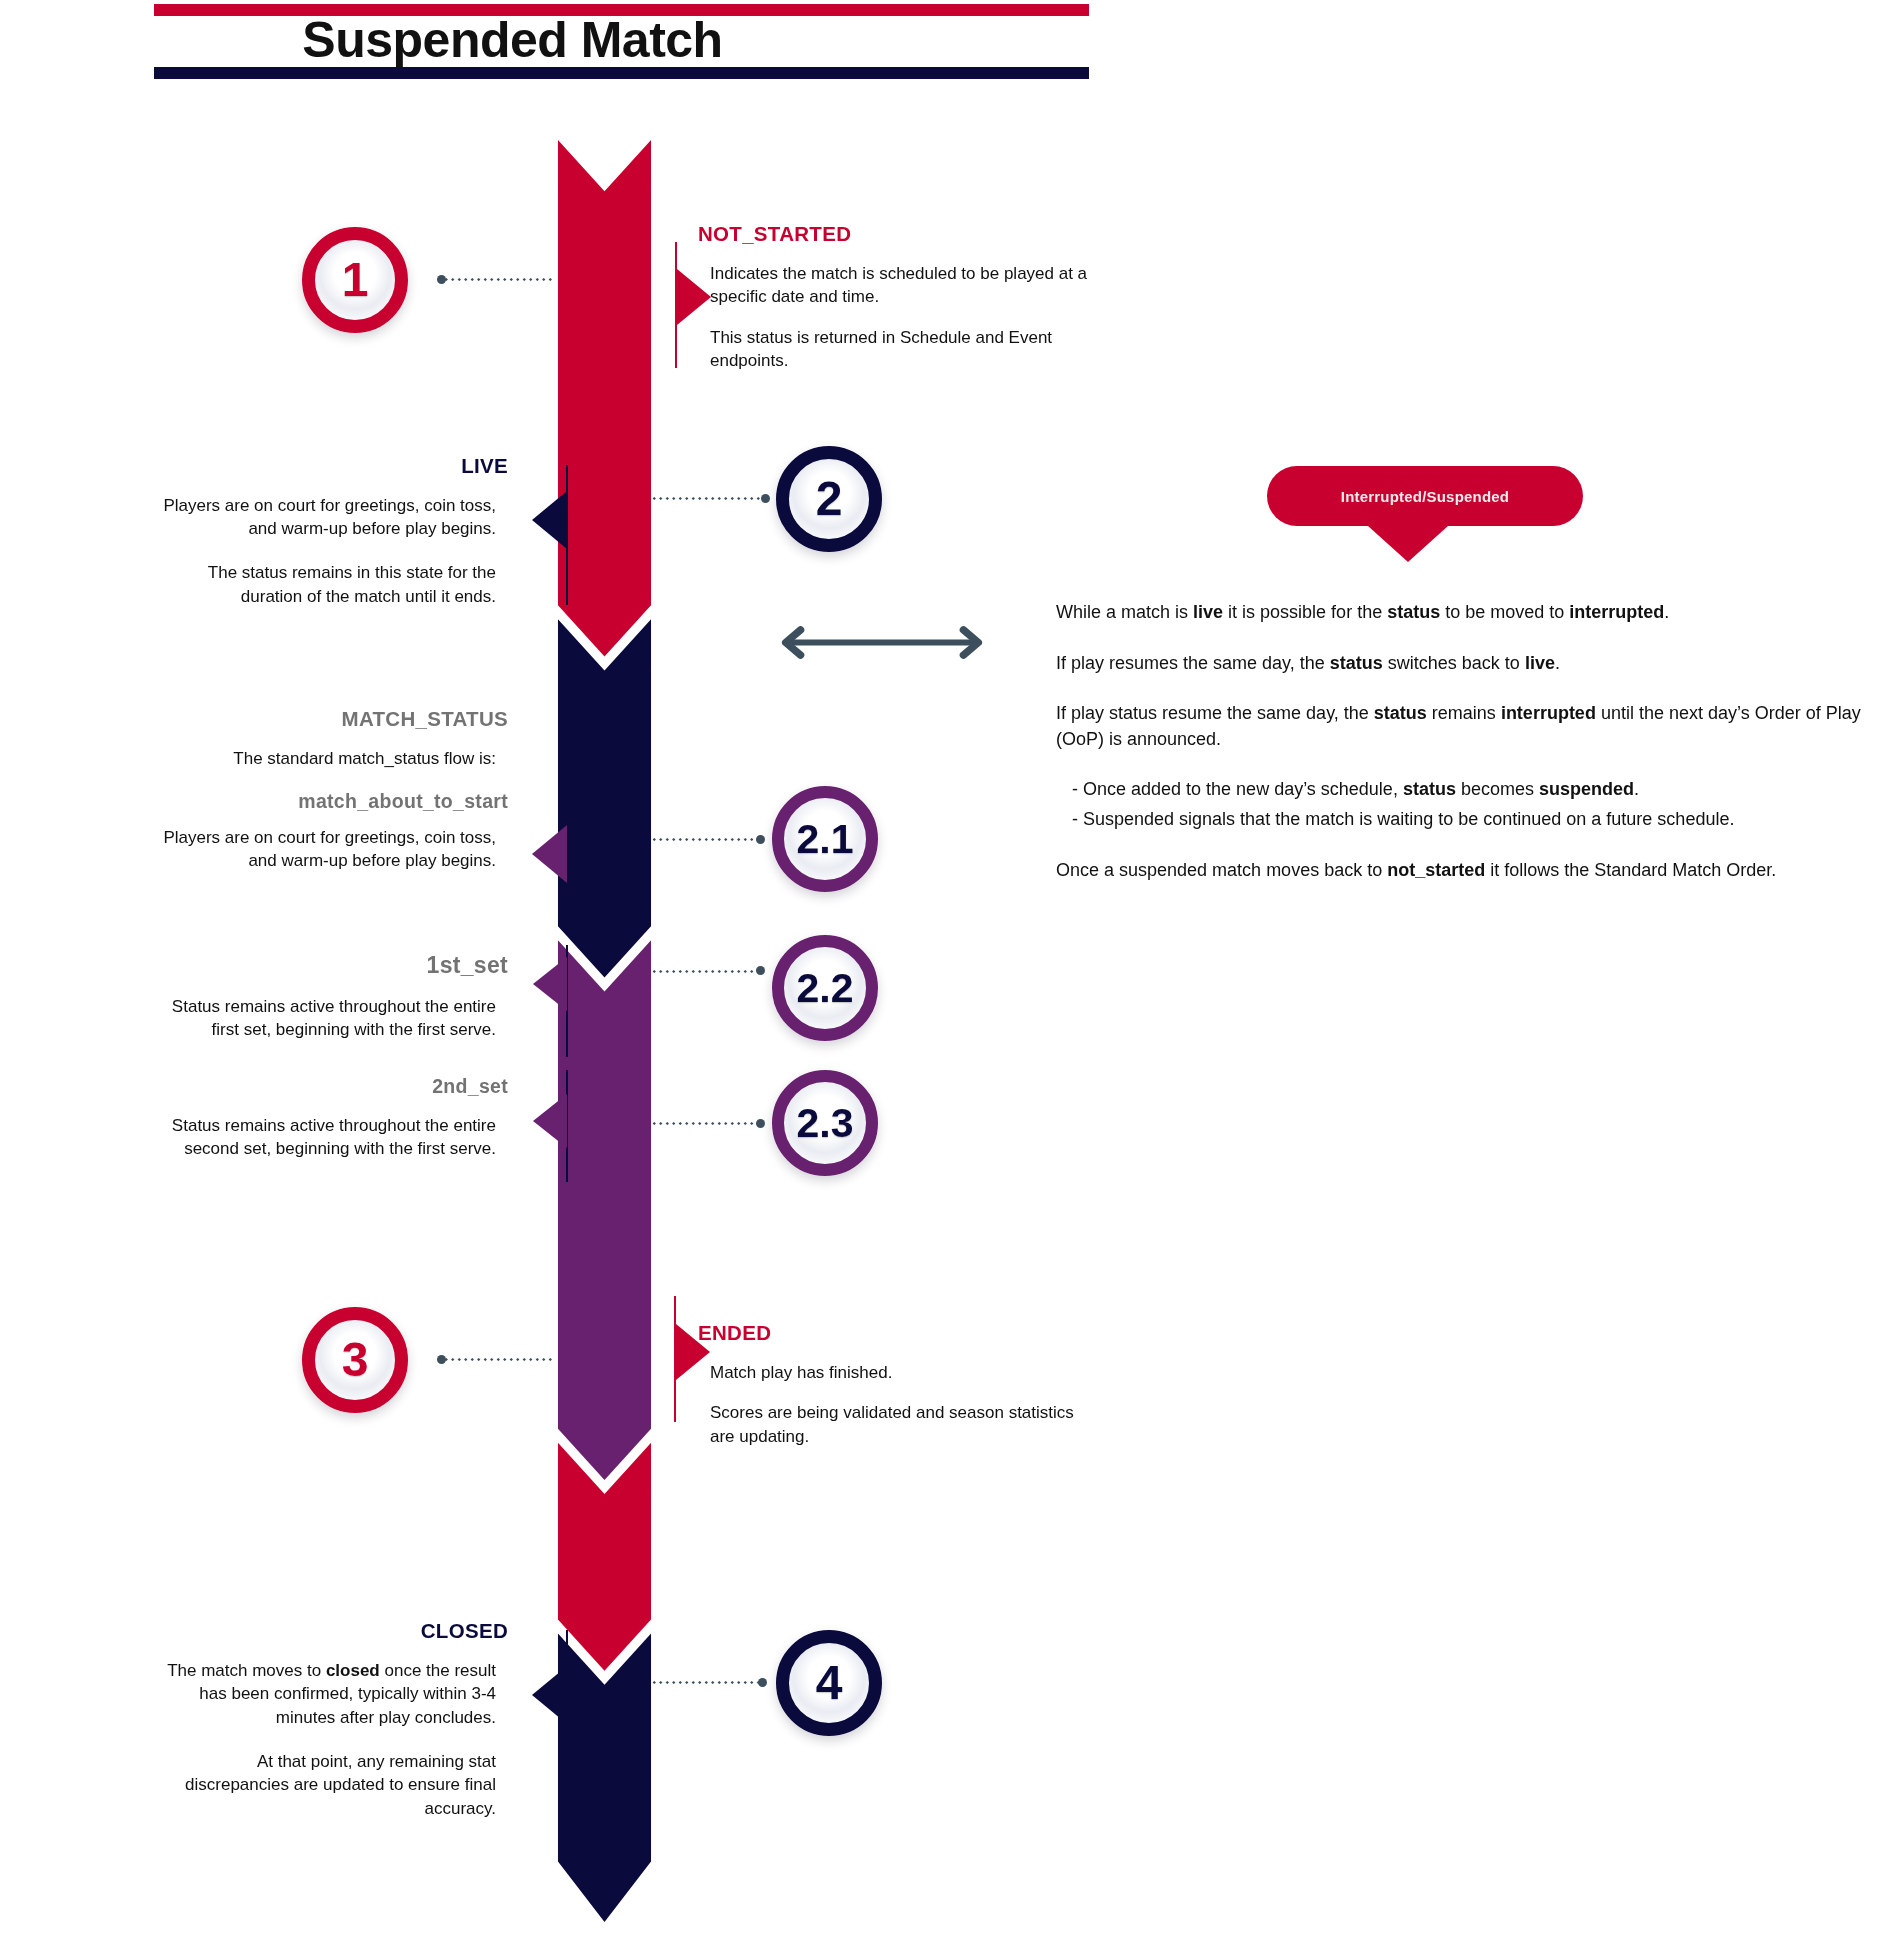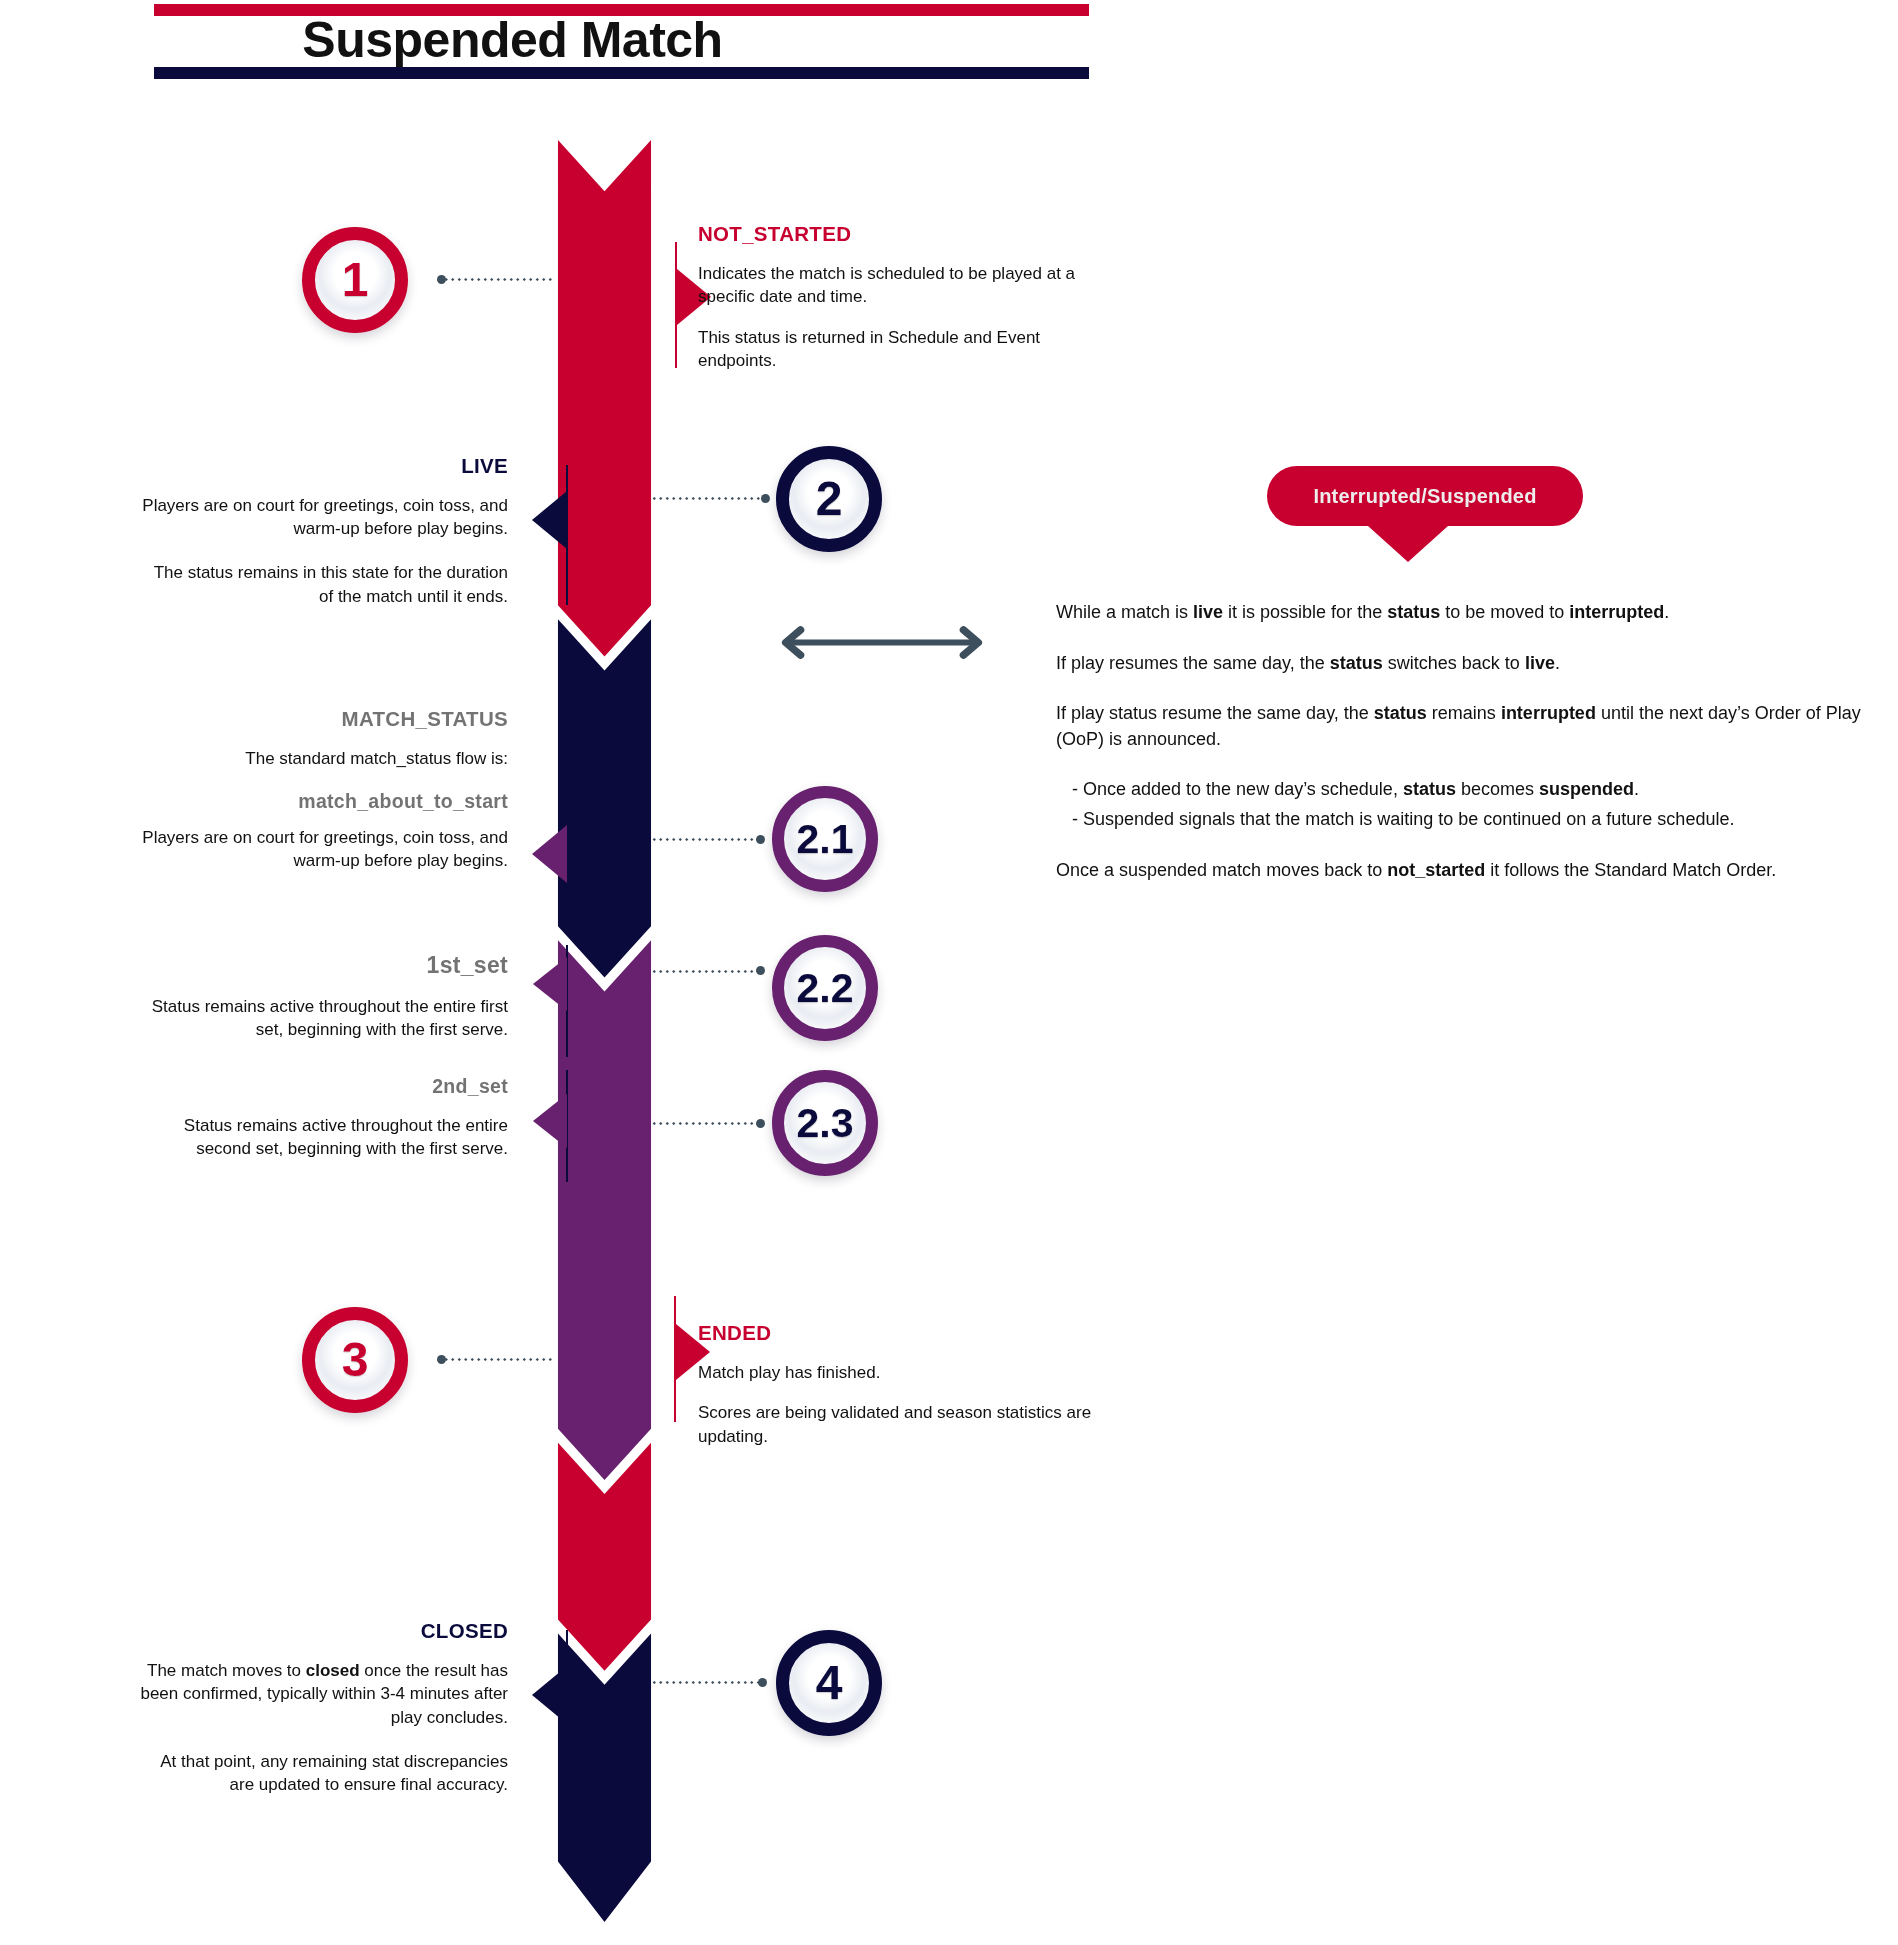--- a/index.html
+++ b/index.html
@@ -73,21 +73,21 @@
   .dot-cap{
     position:absolute;width:9.3px;height:9.3px;border-radius:50%;
     background:#3D4F5D;
   }
 
   
   .callout{position:absolute;}
   .callout .kicker{
     font-weight:bold;letter-spacing:0.3px;white-space:nowrap;
   }
-  .callout p{margin:0;}
+  .callout p{margin:12px;}
 
   .callout.right{text-align:left;}
   .callout.right .kicker{font-size:20.5px;margin:0 0 16px 0;}
   .callout.right p{font-size:17px;line-height:1.38;color:#111;margin-bottom:17px;}
 
   .callout.left{text-align:right;}
   .callout.left .kicker{font-size:20.5px;margin:0 0 16px 0;}
   .callout.left p{font-size:17px;line-height:1.38;color:#111;margin-bottom:20.5px;}
 
   .kicker.crimson{color:#C8002F;}
@@ -97,21 +97,21 @@
   
   .ptr{position:absolute;}
   .ptr .rule{position:absolute;width:2.3px;}
   .ptr .tri{position:absolute;width:0;height:0;}
 
   
   #suspended-pill{
     position:absolute;left:1267px;top:466px;width:316px;height:60px;
     background:#C8002F;border-radius:30px;
     display:flex;align-items:center;justify-content:center;
-    color:#EDEDED;font-size:20px;font-weight:bold;letter-spacing:0.2px;
+    color:#EDEDED;font-size:15px;font-weight:bold;letter-spacing:0.2px;
     white-space:nowrap;
   }
   #suspended-pill-tail{
     position:absolute;left:1368px;top:526px;width:0;height:0;
     border-left:40px solid transparent;border-right:40px solid transparent;
     border-top:36px solid #C8002F;
   }
   #info-panel{
     position:absolute;left:1056px;top:600px;width:819px;
     font-size:18px;line-height:1.42;color:#111;

